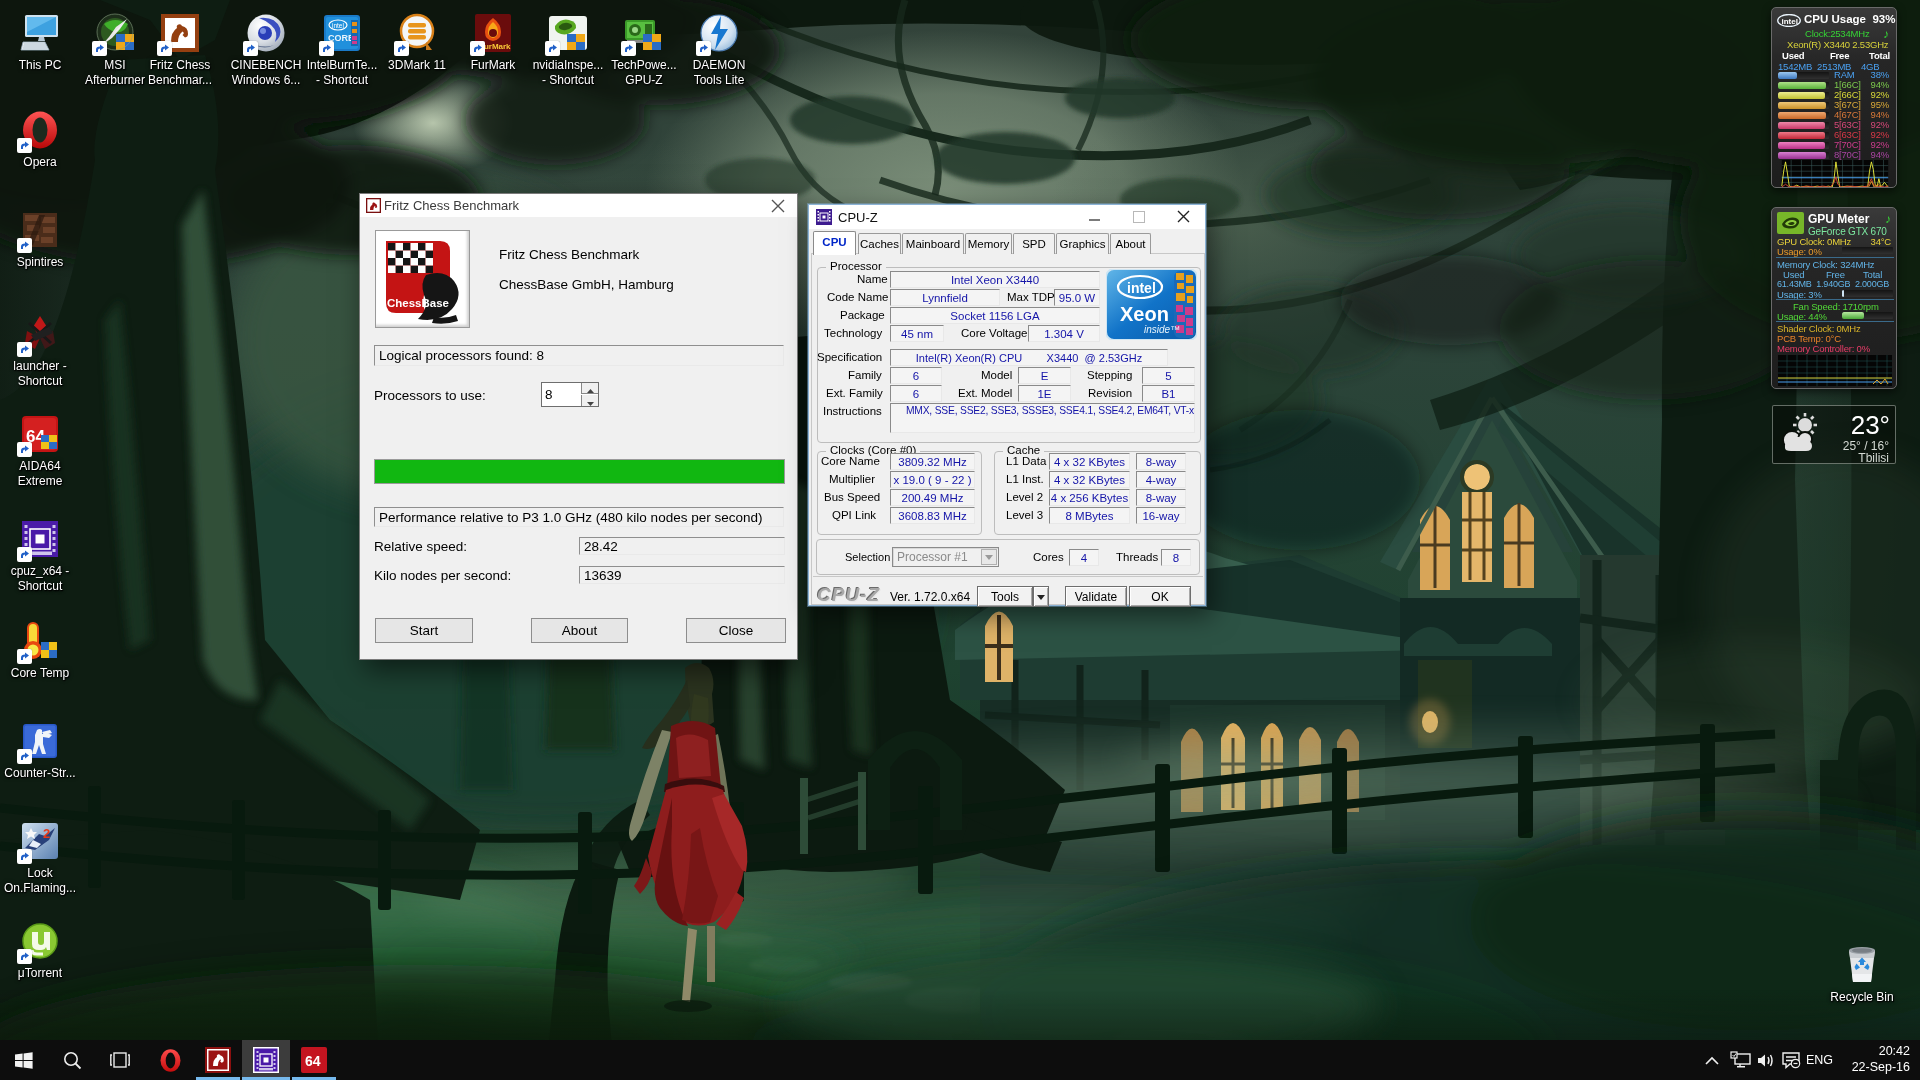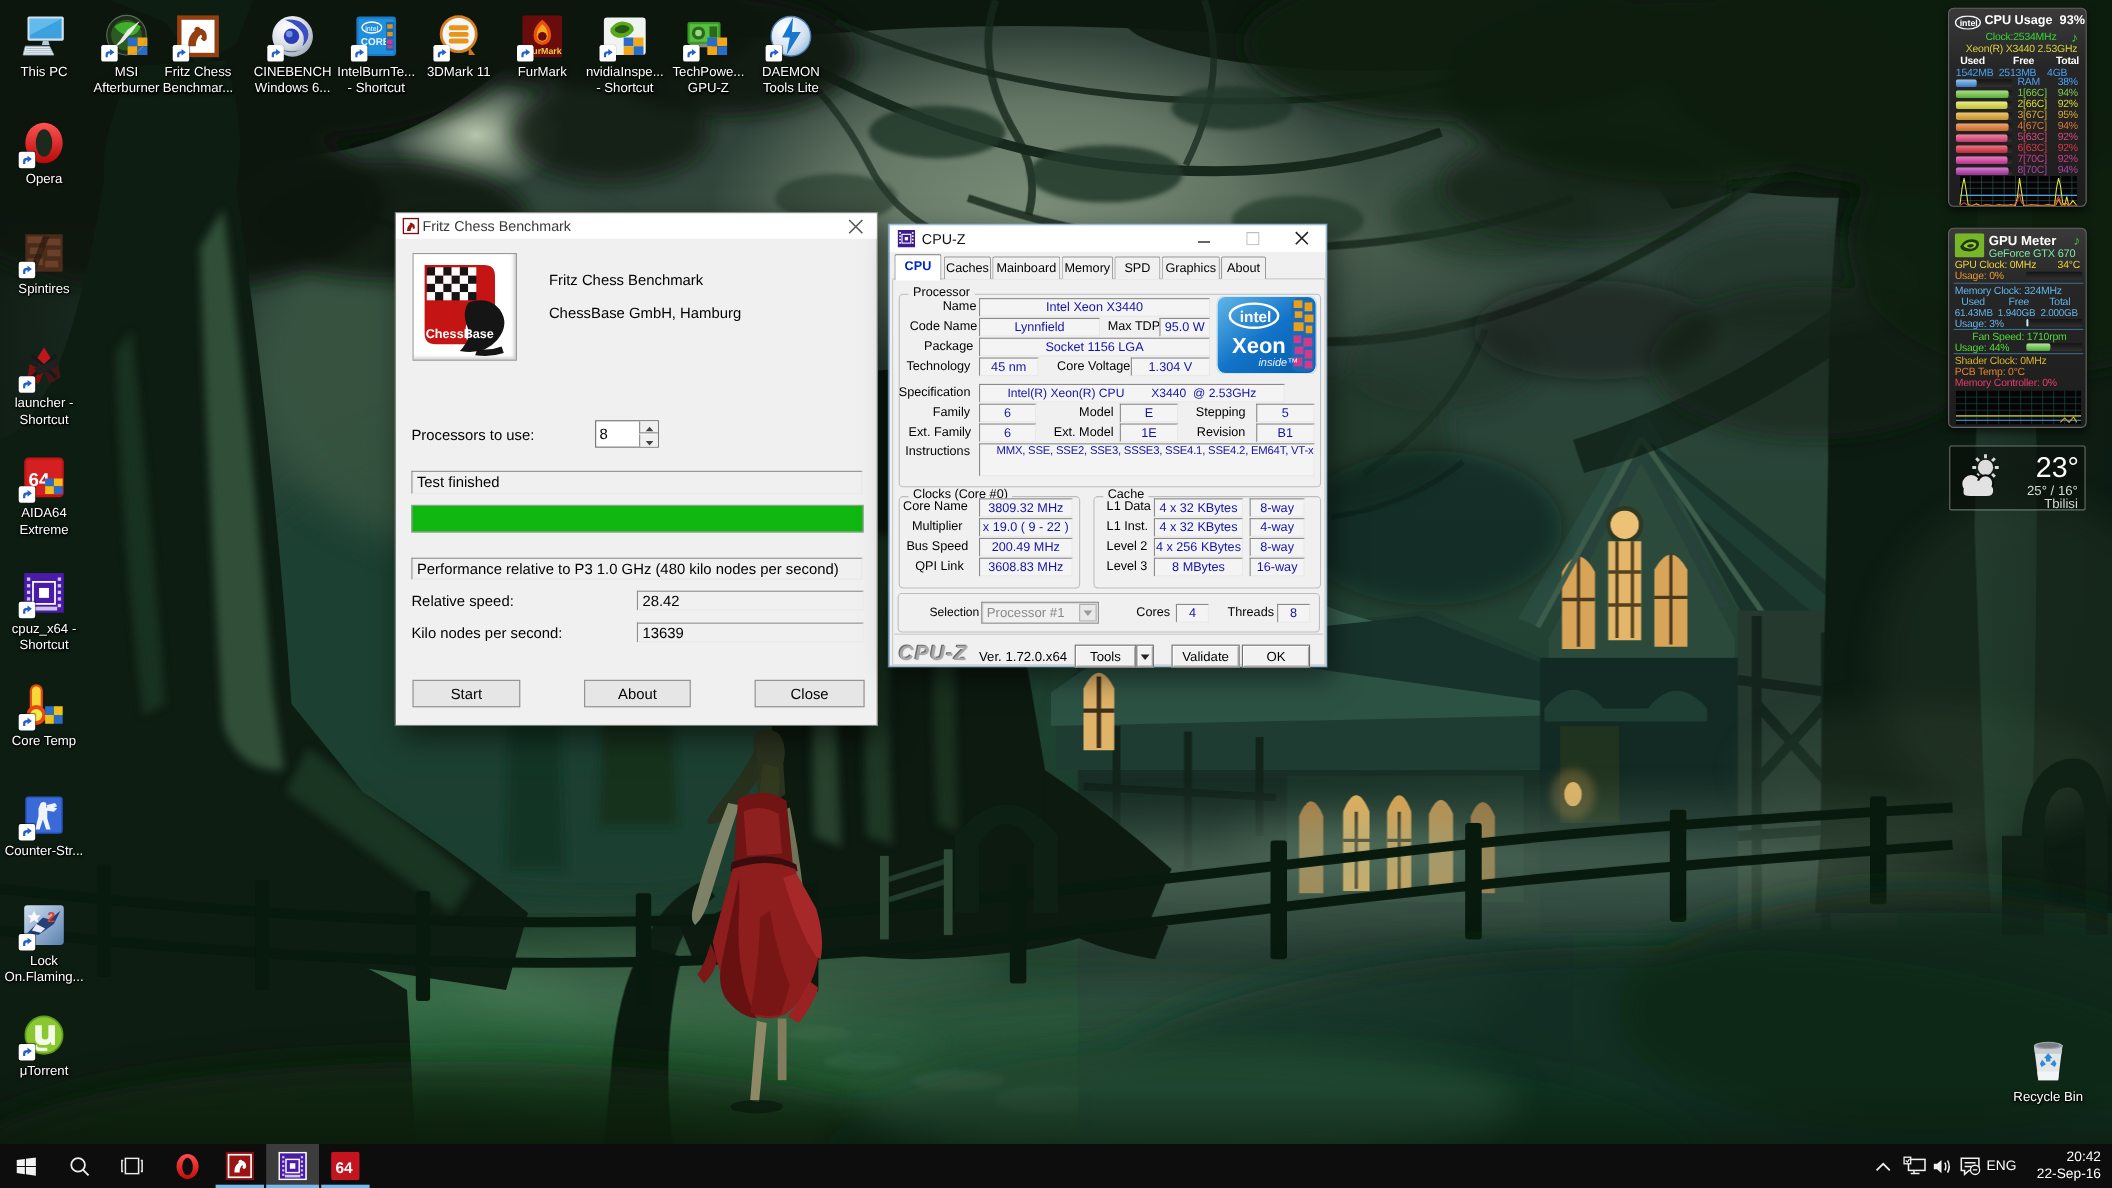--- a/index.html
+++ b/index.html
@@ -747,31 +747,31 @@
             <rect x="27" y="34.5" width="7.5" height="7.5"></rect>
             <rect x="42" y="34.5" width="7.5" height="7.5"></rect>
    </g>
    <path d="M50,44 Q68,38 78,50 Q88,64 76,78 Q64,92 42,88 Q54,76 48,64 Q44,52 50,44 Z" fill="#151515"></path>
    <path d="M58,86 Q70,88 80,84 L82,90 Q70,94 56,92 Z" fill="#151515"></path>
    <text x="11" y="76" font-family="Liberation Sans" font-size="11.5" font-weight="bold" fill="#fff">ChessBase</text>
   </svg>
  </div>
  <div class="lbl13" style="left:139px;top:53px;">Fritz Chess Benchmark</div>
  <div class="lbl13" style="left:139px;top:83px;">ChessBase GmbH, Hamburg</div>
+ <div class="fld" style="left:14px;top:151px;width:410px;height:21px;">Logical processors found: 8</div>
  <div class="lbl13" style="left:14px;top:194px;">Processors to use:</div>
  <div class="abs" style="left:181px;top:188px;width:58px;height:25px;background:#fff;border:1px solid #6e6e6e;">
   <div class="abs" style="left:3px;top:4px;font-size:13.5px;">8</div>
   <div class="abs" style="right:0;top:0;width:17px;height:11px;background:#f0f0f0;border-left:1px solid #888;border-bottom:1px solid #888;"><svg width="17" height="11">
             <path d="M5,7 L8.5,3 L12,7 Z" fill="#444"></path>
           </svg></div>
   <div class="abs" style="right:0;bottom:0;width:17px;height:11px;background:#f0f0f0;border-left:1px solid #888;"><svg width="17" height="11">
             <path d="M5,4 L8.5,8 L12,4 Z" fill="#444"></path>
           </svg></div>
  </div>
- <div class="fld" style="left:14px;top:234px;width:410px;height:21px;">Test finished</div>
  <div class="abs" style="left:14px;top:265px;width:411px;height:25px;background:#11b711;border:1px solid #9a9a9a;"></div>
  <div class="fld" style="left:14px;top:313px;width:410px;height:20px;">Performance relative to P3 1.0 GHz (480 kilo nodes per second)</div>
  <div class="lbl13" style="left:14px;top:345px;">Relative speed:</div>
  <div class="fld" style="left:219px;top:343px;width:206px;height:18px;">28.42</div>
  <div class="lbl13" style="left:14px;top:374px;">Kilo nodes per second:</div>
  <div class="fld" style="left:219px;top:372px;width:206px;height:18px;">13639</div>
  <div class="btn95" style="left:15px;top:424px;width:98px;height:25px;">Start</div>
  <div class="btn95" style="left:171px;top:424px;width:97px;height:25px;">About</div>
  <div class="btn95" style="left:326px;top:424px;width:100px;height:25px;">Close</div>
 </div>

